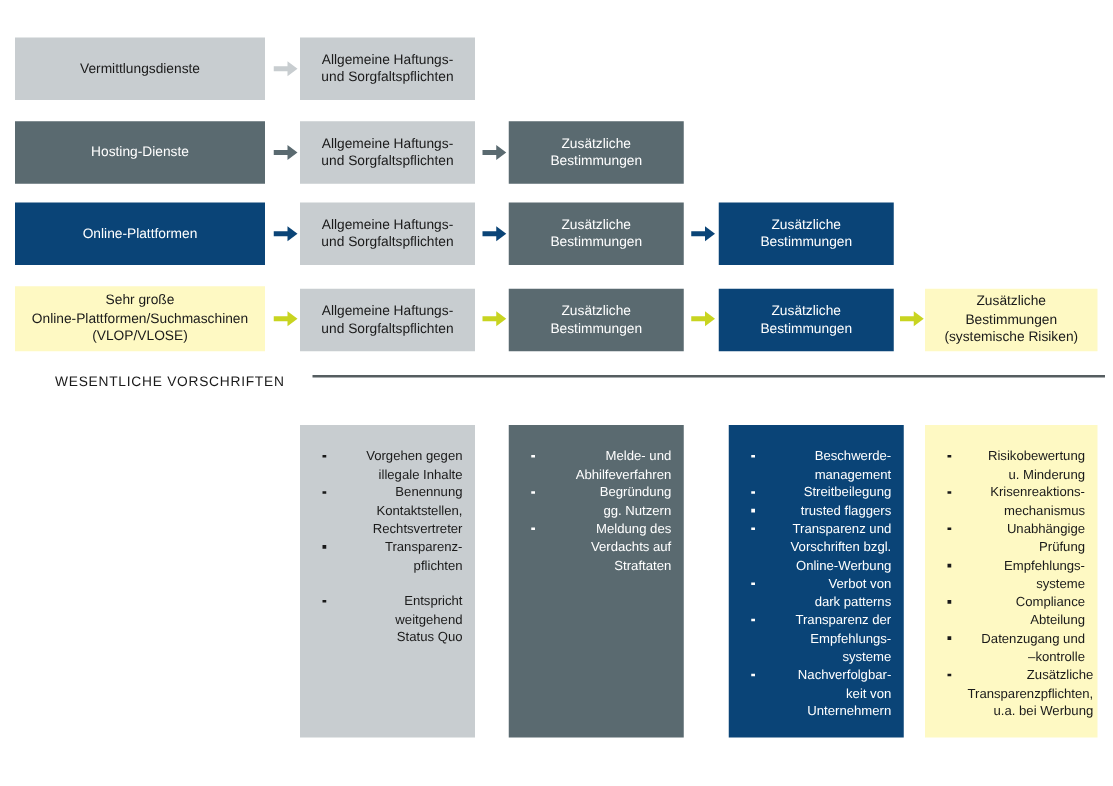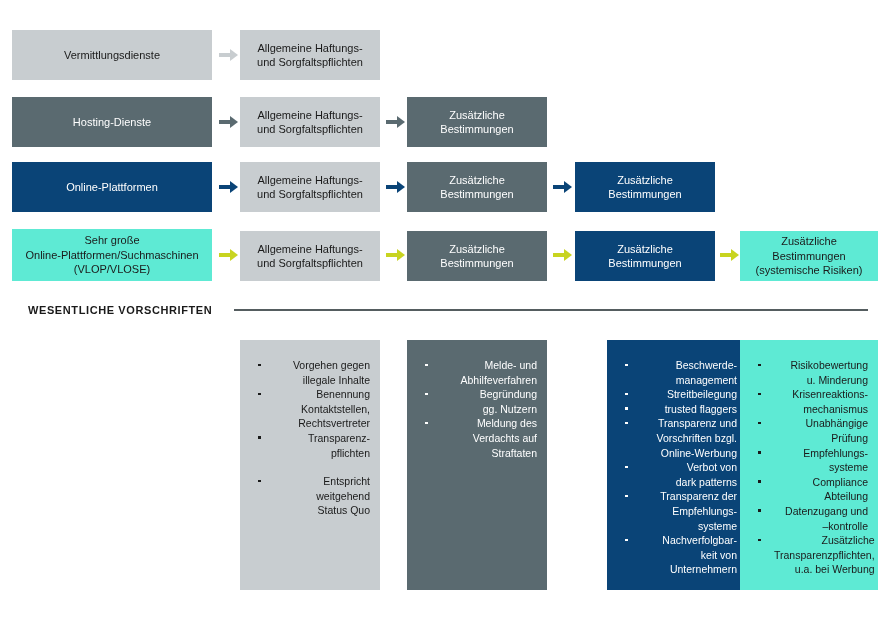--- a/index.html
+++ b/index.html
@@ -29,21 +29,21 @@
     justify-content: center;
     text-align: center;
     font-size: 11px;
     line-height: 14.5px;
     padding: 2px 6px;
     white-space: pre-line;
   }
   .fill-light  { background: #c8cdd0; color: #1a1a1a; }
   .fill-slate  { background: #5a6a70; color: #ffffff; }
   .fill-blue   { background: #0a4477; color: #ffffff; }
-  .fill-green  { background: #5eead4; color: #1a1a1a; }
+  .fill-green  { background: #fef9c3; color: #1a1a1a; }
 
   
   .arrow {
     position: absolute;
     height: 14px;
     display: block;
   }
   .arrow .shaft {
     position: absolute;
     left: 0;
@@ -68,27 +68,25 @@
   .a-slate .shaft { background: #5a6a70; }
   .a-slate .head  { border-left-color: #5a6a70; }
   .a-blue  .shaft { background: #0a4477; }
   .a-blue  .head  { border-left-color: #0a4477; }
   .a-green .shaft { background: #c8d420; }
   .a-green .head  { border-left-color: #c8d420; }
 
   
   #section-divider {
     position: absolute;
-    left: 28px;
+    left: 44px;
     top: 300px;
     width: 840px;
     height: 20px;
     display: flex;
-    align-items: center;
-    font-weight: bold;
   }
   #section-label {
     font-size: 11px;
     letter-spacing: 0.6px;
     color: #1a1a1a;
     white-space: nowrap;
     font-family: "Liberation Sans", sans-serif;
   }
   #section-rule {
     flex: 1;
@@ -231,21 +229,21 @@
       <li><span class="bullet"></span><span class="txt">Melde- und
 Abhilfeverfahren</span></li>
       <li><span class="bullet"></span><span class="txt">Begründung
 gg. Nutzern</span></li>
       <li><span class="bullet"></span><span class="txt">Meldung des
 Verdachts auf
 Straftaten</span></li>
     </ul>
   </div>
 
-  <div class="panel fill-blue" style="left:607px; width:140px;">
+  <div class="panel fill-blue" style="left:583px; width:140px;">
     <ul>
       <li><span class="bullet"></span><span class="txt">Beschwerde-
 management</span></li>
       <li><span class="bullet"></span><span class="txt">Streitbeilegung</span></li>
       <li><span class="bullet"></span><span class="txt">trusted flaggers</span></li>
       <li><span class="bullet"></span><span class="txt">Transparenz und
 Vorschriften bzgl.
 Online-Werbung</span></li>
       <li><span class="bullet"></span><span class="txt">Verbot von
 dark patterns</span></li>

